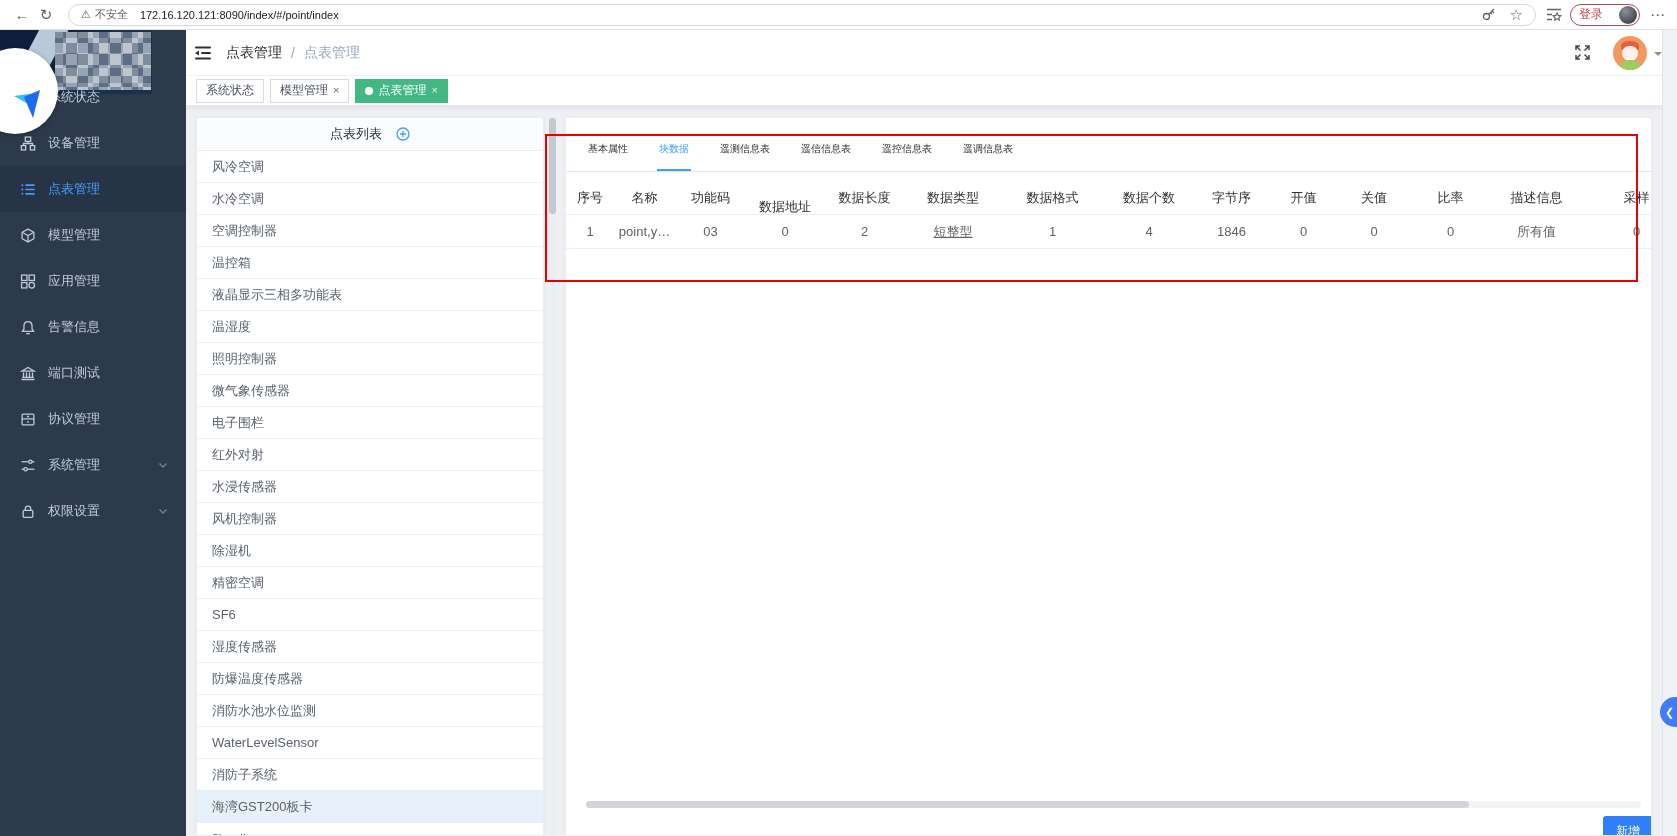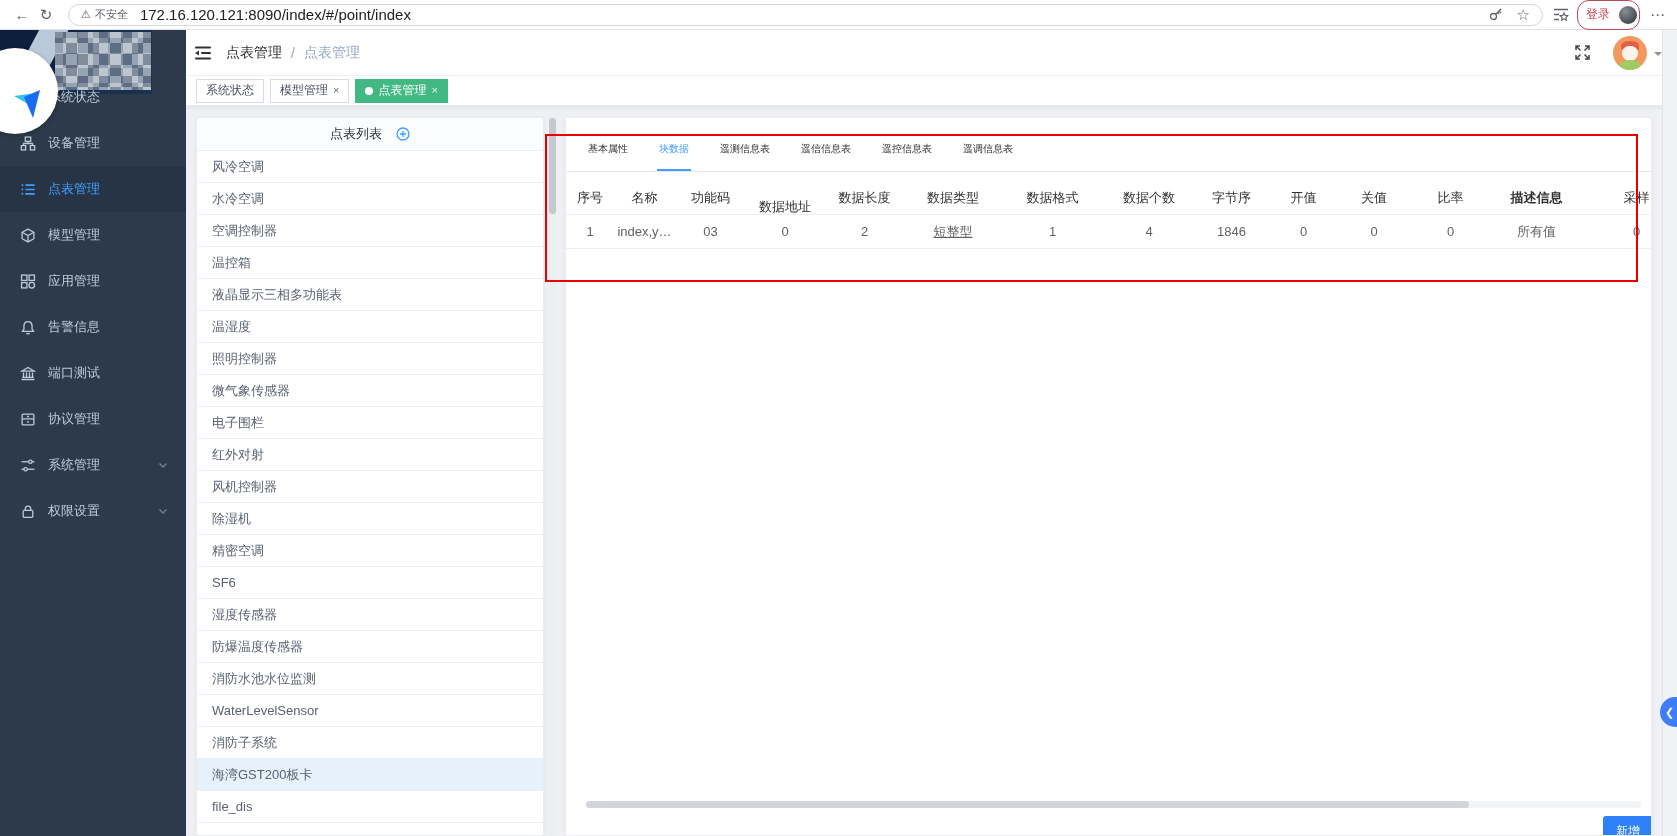--- a/index.html
+++ b/index.html
@@ -7,26 +7,26 @@
   #stage{position:relative;width:1677px;height:836px;overflow:hidden;background:#eef0f4;}
 
   
   .browser-bar{position:absolute;left:0;top:0;width:1677px;height:30px;background:#fff;
     border-bottom:1px solid #e0e2e6;display:flex;align-items:center;padding:0 10px;z-index:60;}
   .nav-ico{font-size:15px;color:#5f6368;width:24px;text-align:center;cursor:pointer;line-height:1;}
   .url-pill{flex:1;height:22px;margin:0 10px;border:1px solid #d4d7dc;border-radius:12px;
     display:flex;align-items:center;padding:0 12px;background:#fff;min-width:0;}
   .warn-ico{font-size:11px;color:#5f6368;margin-right:4px;}
   .sec-label{font-size:11px;color:#5f6368;margin-right:12px;white-space:nowrap;}
-  .url-text{font-size:15px;color:#202124;white-space:nowrap;overflow:hidden;}
+  .url-text{font-size:11px;color:#202124;white-space:nowrap;overflow:hidden;}
   .pill-right{margin-left:auto;display:flex;align-items:center;gap:14px;}
   .b-ico{color:#5f6368;display:flex;align-items:center;cursor:pointer;}
   .star-ico{font-size:15px;}
-  .login-pill{display:flex;align-items:center;gap:9px;border:1px solid #b3495a;border-radius:12px;
-    height:30px;padding:0 2px 0 8px;margin:12px 8px;cursor:pointer;}
+  .login-pill{display:flex;align-items:center;gap:16px;border:1px solid #b3495a;border-radius:12px;
+    height:22px;padding:0 2px 0 8px;margin:12px 8px;cursor:pointer;}
   .login-label{font-size:12px;color:#c04851;white-space:nowrap;}
   .login-avatar{width:18px;height:18px;border-radius:50%;background:radial-gradient(circle at 35% 30%,#8a8f99,#2b2e33);}
   .dots-ico{font-size:15px;color:#5f6368;cursor:pointer;padding:0 2px;}
 
   
   .sidebar{position:absolute;left:0;top:30px;width:186px;bottom:0;background:#2d3a4b;z-index:30;}
   .logo-banner{position:absolute;left:0;top:0;width:152px;height:64px;
     background:linear-gradient(115deg,#0d1f3c 30%,#17314f 60%);overflow:hidden;}
   .logo-banner:before{content:"";position:absolute;left:18px;top:-12px;width:26px;height:110px;
     background:#b9c9da;transform:rotate(28deg);}
@@ -325,20 +325,21 @@
         <div class="pl-row">风冷空调</div>
         <div class="pl-row">水冷空调</div>
         <div class="pl-row">空调控制器</div>
         <div class="pl-row">温控箱</div>
         <div class="pl-row">液晶显示三相多功能表</div>
         <div class="pl-row">温湿度</div>
         <div class="pl-row">照明控制器</div>
         <div class="pl-row">微气象传感器</div>
         <div class="pl-row">电子围栏</div>
         <div class="pl-row">红外对射</div>
+        <div class="pl-row">水浸传感器</div>
         <div class="pl-row">风机控制器</div>
         <div class="pl-row">除湿机</div>
         <div class="pl-row">精密空调</div>
         <div class="pl-row">SF6</div>
         <div class="pl-row">湿度传感器</div>
         <div class="pl-row">防爆温度传感器</div>
         <div class="pl-row">消防水池水位监测</div>
         <div class="pl-row">WaterLevelSensor</div>
         <div class="pl-row">消防子系统</div>
         <div class="pl-row selected">海湾GST200板卡</div>
@@ -365,26 +366,26 @@
           <span class="t-cell" style="width: 71px;">功能码</span>
           <span class="t-cell" style="width: 78px; margin-top: 17px;">数据地址</span>
           <span class="t-cell" style="width: 81px;">数据长度</span>
           <span class="t-cell" style="width: 96px;">数据类型</span>
           <span class="t-cell" style="width: 103px;">数据格式</span>
           <span class="t-cell" style="width: 90px;">数据个数</span>
           <span class="t-cell" style="width: 75px;">字节序</span>
           <span class="t-cell" style="width: 69px;">开值</span>
           <span class="t-cell" style="width: 72px;">关值</span>
           <span class="t-cell" style="width: 81px;">比率</span>
-          <span class="t-cell" style="width: 91px; font-weight: bold;">描述信息</span>
+          <span class="t-cell" style="width: 91px;">描述信息</span>
           <span class="t-cell" style="width: 109px;">采样</span>
         </div>
       <div class="t-row body">
           <span class="t-cell" style="width: 48px;">1</span>
-          <span class="t-cell" style="width: 61px;">index,y…</span>
+          <span class="t-cell" style="width: 61px;">point,y…</span>
           <span class="t-cell" style="width: 71px;">03</span>
           <span class="t-cell" style="width: 78px;">0</span>
           <span class="t-cell" style="width: 81px;">2</span>
           <span class="t-cell u" style="width: 96px;">短整型</span>
           <span class="t-cell" style="width: 103px;">1</span>
           <span class="t-cell" style="width: 90px;">4</span>
           <span class="t-cell" style="width: 75px;">1846</span>
           <span class="t-cell" style="width: 69px;">0</span>
           <span class="t-cell" style="width: 72px;">0</span>
           <span class="t-cell" style="width: 81px;">0</span>

